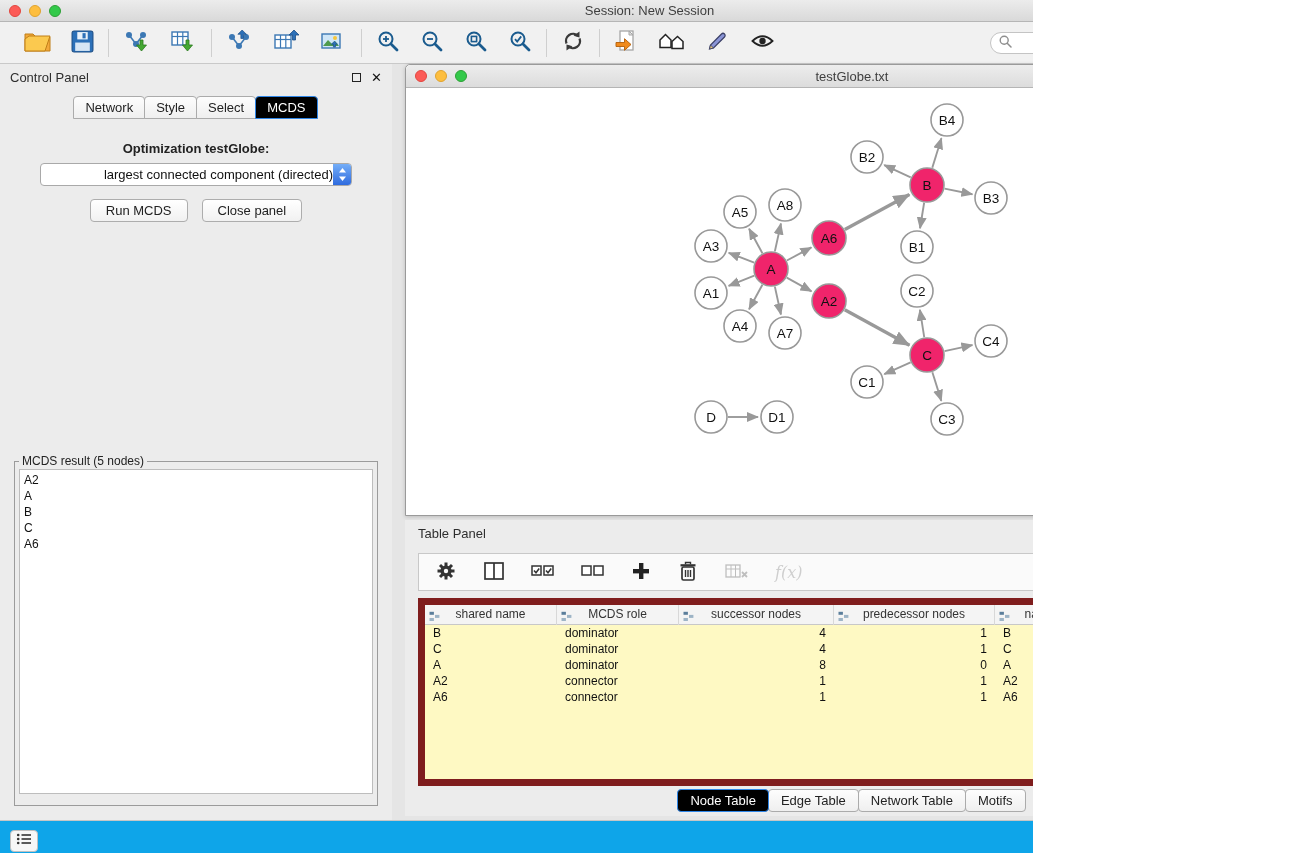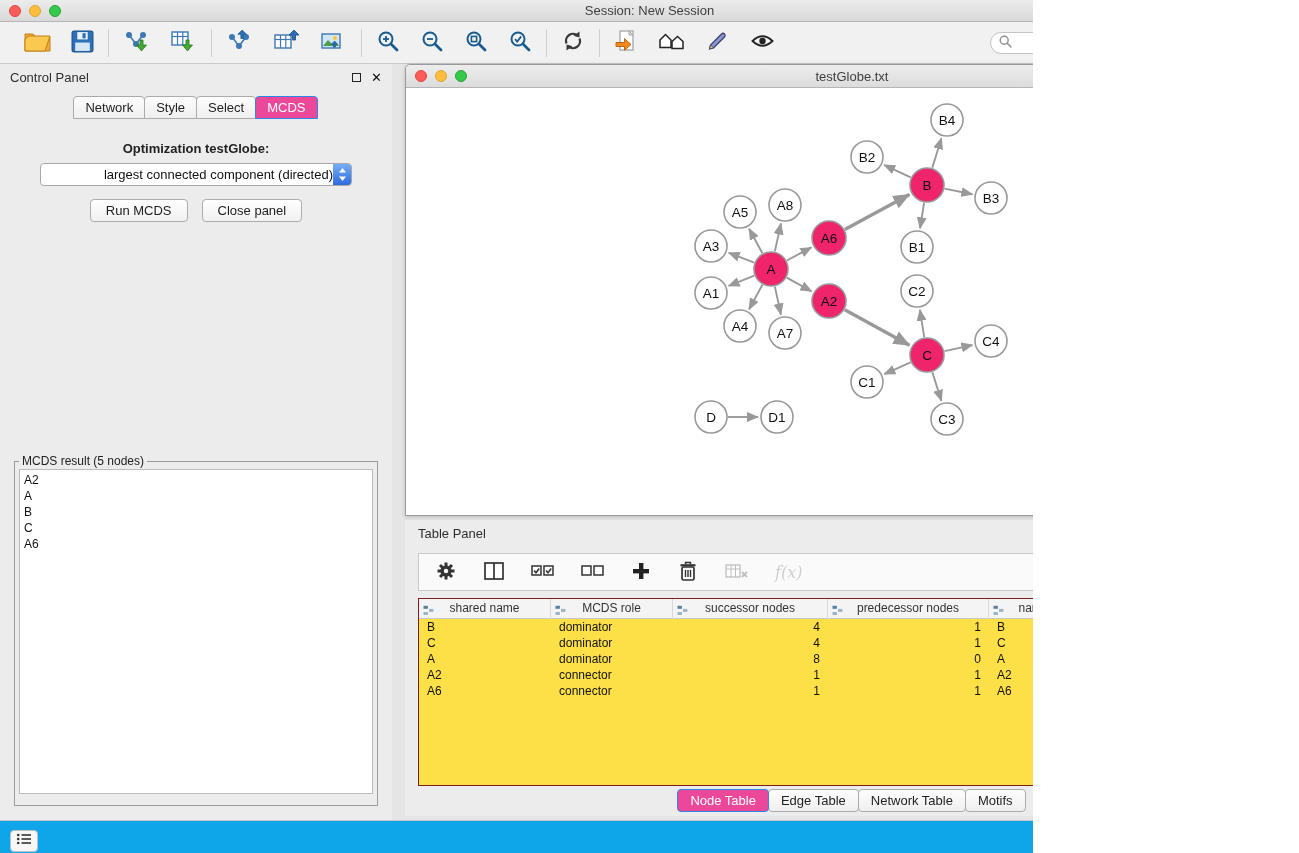--- a/index.html
+++ b/index.html
@@ -32,21 +32,21 @@
   #control-panel { position:absolute; left:0; top:64px; width:392px; height:756px; background:#ECECEC; }
   .panel-head { height:26px; display:flex; align-items:center; padding:0 10px; }
   .panel-title { font-size:13px; color:#2E2E2E; }
   .panel-head .ph-icons { margin-left:auto; display:flex; align-items:center; gap:10px; }
   .float-box { width:9px; height:9px; border:1.5px solid #222; display:inline-block; }
   .close-x { font-size:13px; font-weight:bold; color:#111; line-height:1; cursor:pointer; }
 
   .tabs-row { display:flex; justify-content:center; margin-top:6px; }
   .tab { background:linear-gradient(#FDFDFD,#EFEFEF); border:1px solid #ABABAB; margin-left:-1px;
     padding:3px 11px; font-size:13px; color:#222; cursor:pointer; border-radius:4px 4px 0 0; }
-  .tab.selected { background:#ec4899; border-color:#2F86E8; color:#FFF; z-index:1; }
+  .tab.selected { background:#000000; border-color:#2F86E8; color:#FFF; z-index:1; }
 
   .opt-label { margin-top:22px; text-align:center; font-size:13px; font-weight:bold; color:#222; }
   .combo { margin:7px auto 0; width:312px; height:23px; background:#FFF; border:1px solid #A9A9A9;
     border-radius:4px; display:flex; align-items:center; cursor:pointer; }
   .combo-text { flex:1; font-size:13px; color:#111; padding-left:7px; white-space:nowrap; overflow:hidden;text-align:right; }
   .combo-stepper { width:18px; height:21px; border-radius:0 3px 3px 0;
     background:linear-gradient(#74AEF8,#2F6BDE); display:flex; align-items:center; justify-content:center; }
   .btn-row { margin-top:13px; display:flex; justify-content:center; gap:14px; }
   .swing-btn { background:linear-gradient(#FFFFFF,#F1F1F1); border:1px solid #ADADAD; border-radius:4px;
     padding:3px 15px; font-size:13px; color:#222; cursor:pointer; font-family:inherit; }
@@ -69,22 +69,22 @@
   #nw-canvas svg text { font-family:"Liberation Sans","DejaVu Sans",sans-serif; }
   .grip { position:absolute; right:1px; bottom:1px; }
 
   
   #table-panel { position:absolute; left:405px; top:520px; width:894px; height:296px; background:#ECECEC; }
   #tp-toolbar { position:absolute; left:13px; top:33px; width:872px; height:38px; background:#FAFAFA;
     border:1px solid #C8C8C8; display:flex; align-items:center; gap:22px; padding:0 14px; }
   .fx { font-family:"DejaVu Serif","Liberation Serif",serif; font-style:italic; font-size:16px; color:#9A9A9A; }
   .dim { opacity:.45; }
 
-  #tp-table { position:absolute; left:13px; top:78px; width:872px; height:188px; background:#fde047;
-    border:1px solid #7f1d1d; overflow:hidden; }
+  #tp-table { position:absolute; left:13px; top:78px; width:872px; height:188px; background:#fef9c3;
+    border:7px solid #7f1d1d; overflow:hidden; }
   .thead { display:flex; height:20px; background:#F4F4F4; border-bottom:1px solid #C8C8C8; }
   .th { position:relative; height:20px; line-height:19px; font-size:12px; color:#333; text-align:center;
     border-right:1px solid #D8D8D8; cursor:pointer; }
   .th-filler { flex:1; border-right:none; cursor:default; }
   .th-icon { position:absolute; left:4px; top:4px; }
   .tr { display:flex; height:16px; cursor:default; }
   .td { font-size:12px; color:#111; line-height:16px; padding:0 8px; white-space:nowrap; overflow:hidden; }
   .td.num { text-align:right; }
 
   #tp-tabs { position:absolute; left:0; top:269px; width:894px; display:flex; justify-content:center; }

